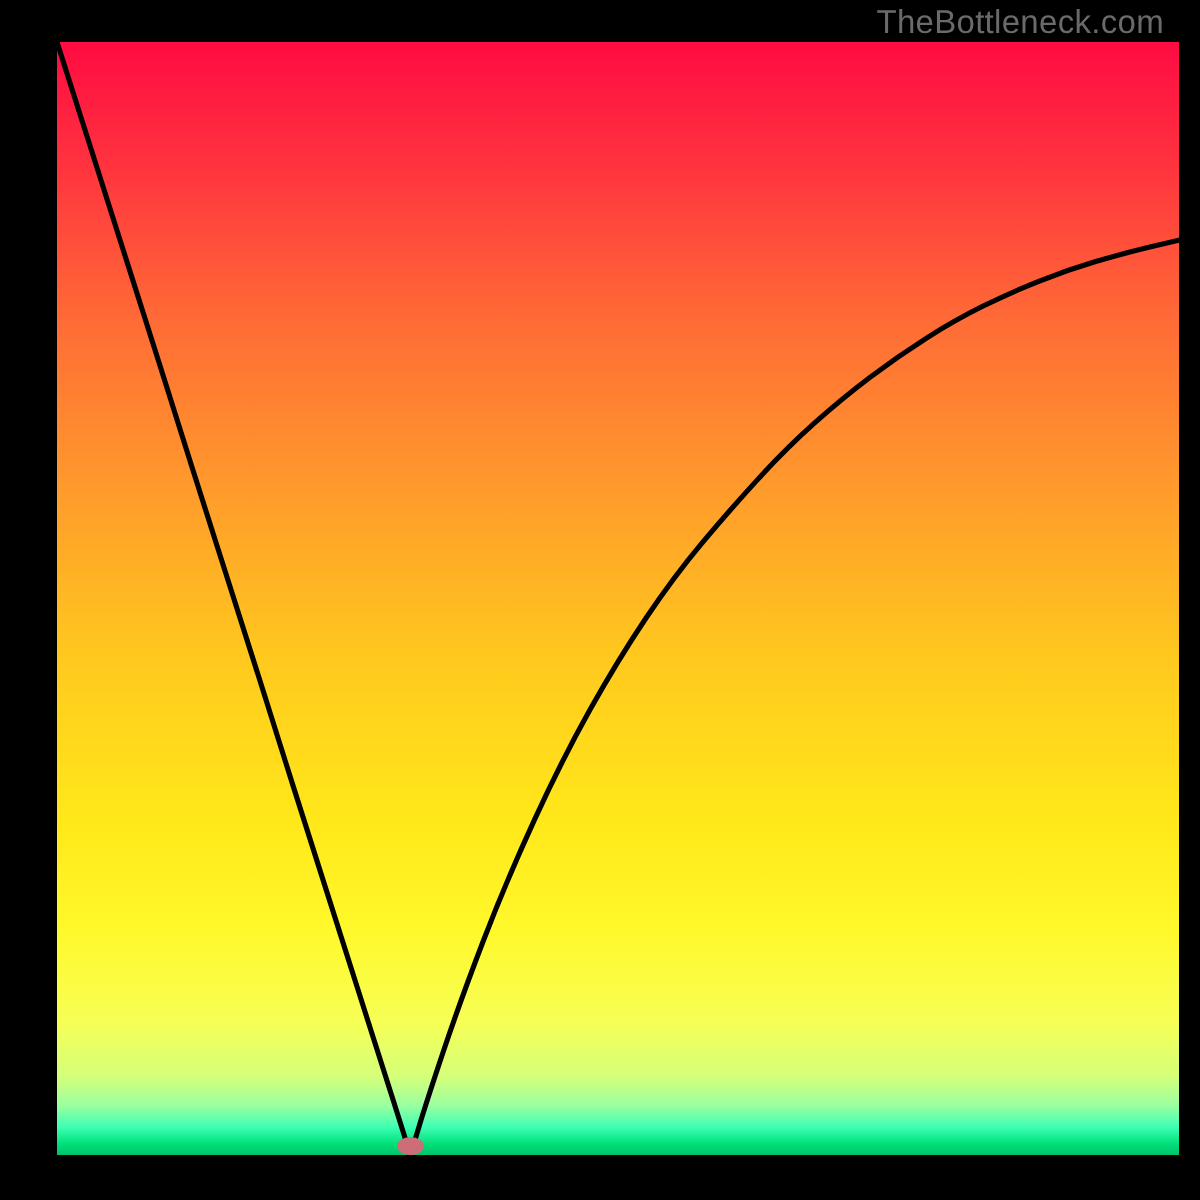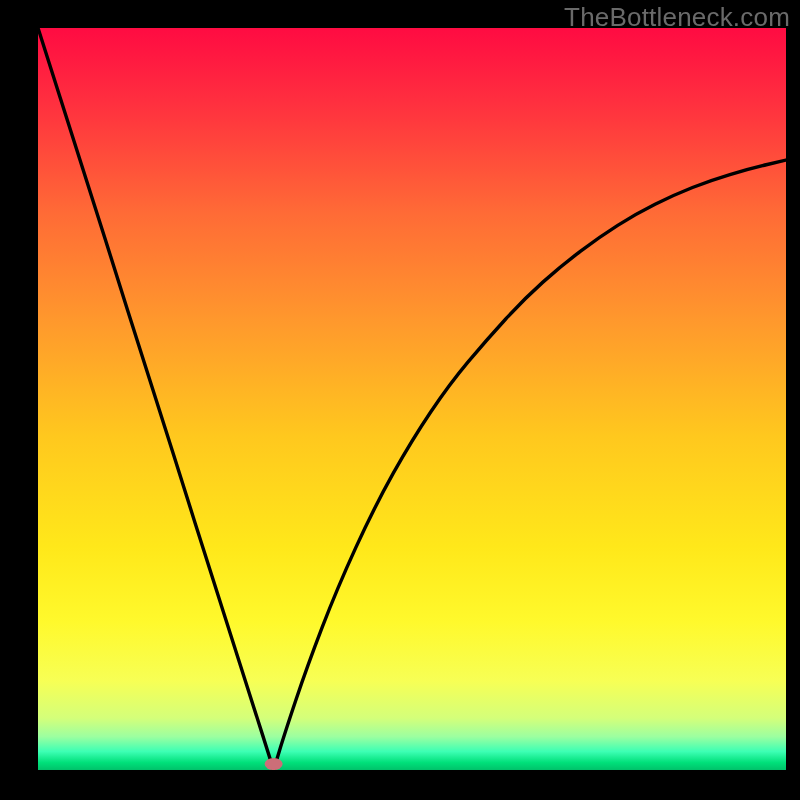--- a/index.html
+++ b/index.html
@@ -13,23 +13,23 @@
   }
   .frame {
     position: relative;
     width: 800px;
     height: 800px;
     background: #000;
   }
   .watermark {
     position: absolute;
     top: 2px;
-    right: 10px;
+    right: 24px;
     color: #6a6a6a;
-    font-size: 26px;
+    font-size: 22px;
     font-weight: 500;
     letter-spacing: 0.2px;
     z-index: 5;
   }
   .plot {
     position: absolute;
     box-sizing: border-box;
   }
   svg {
     display: block;

